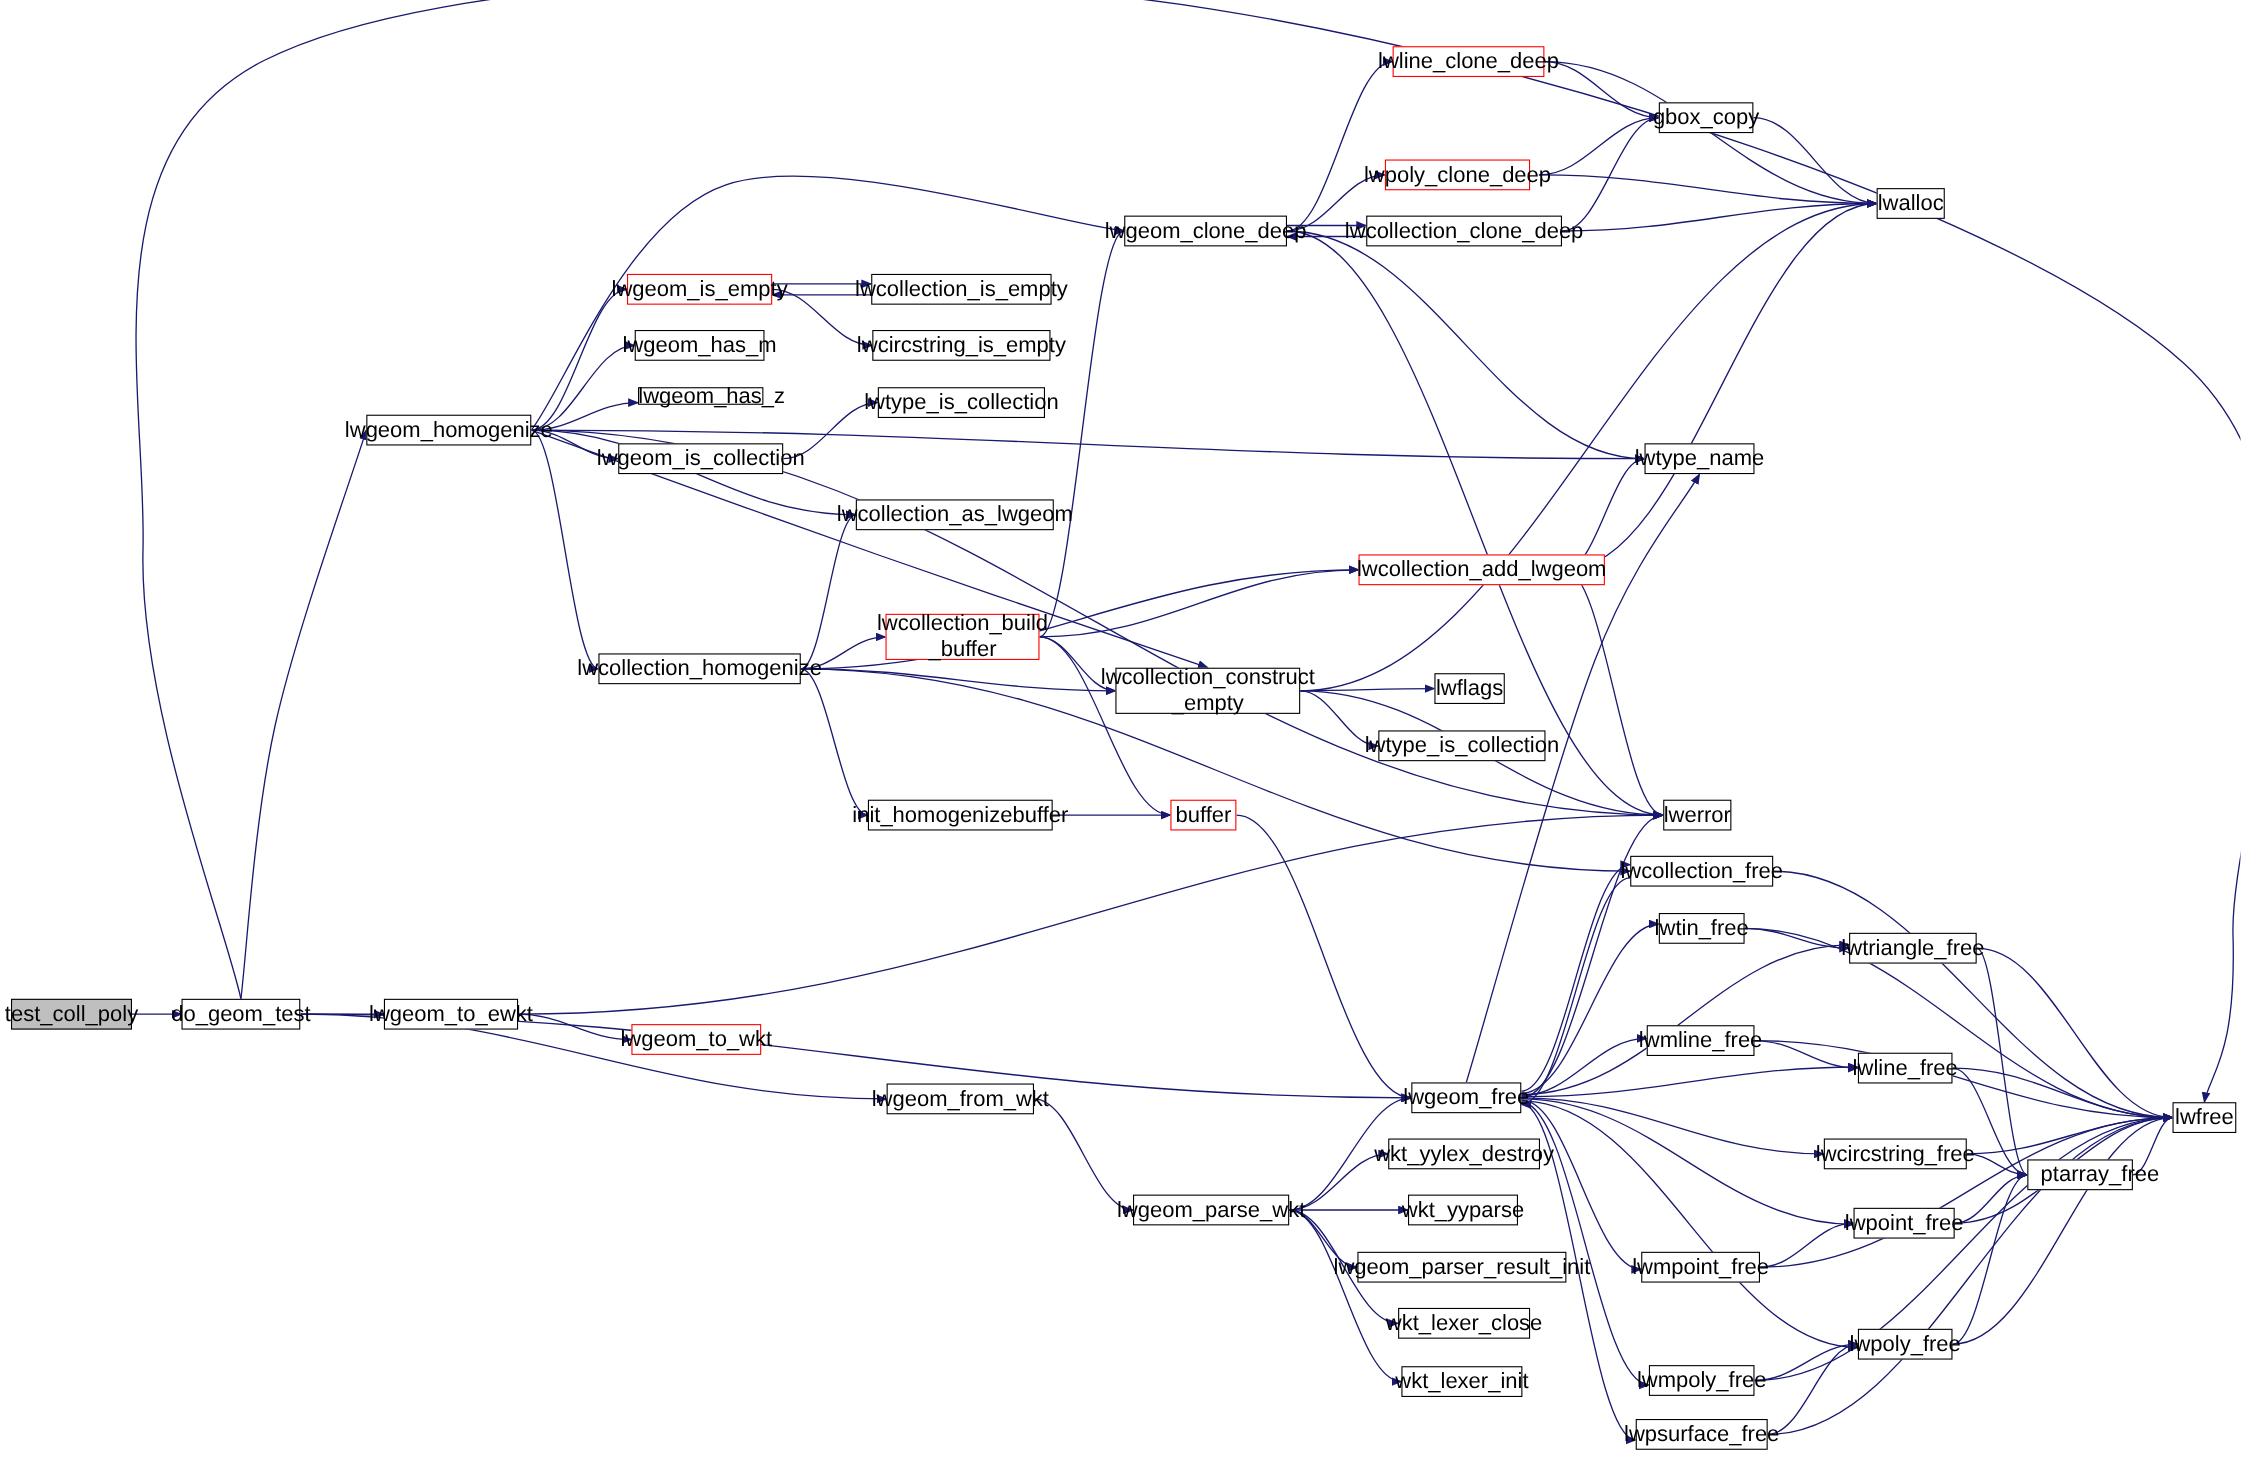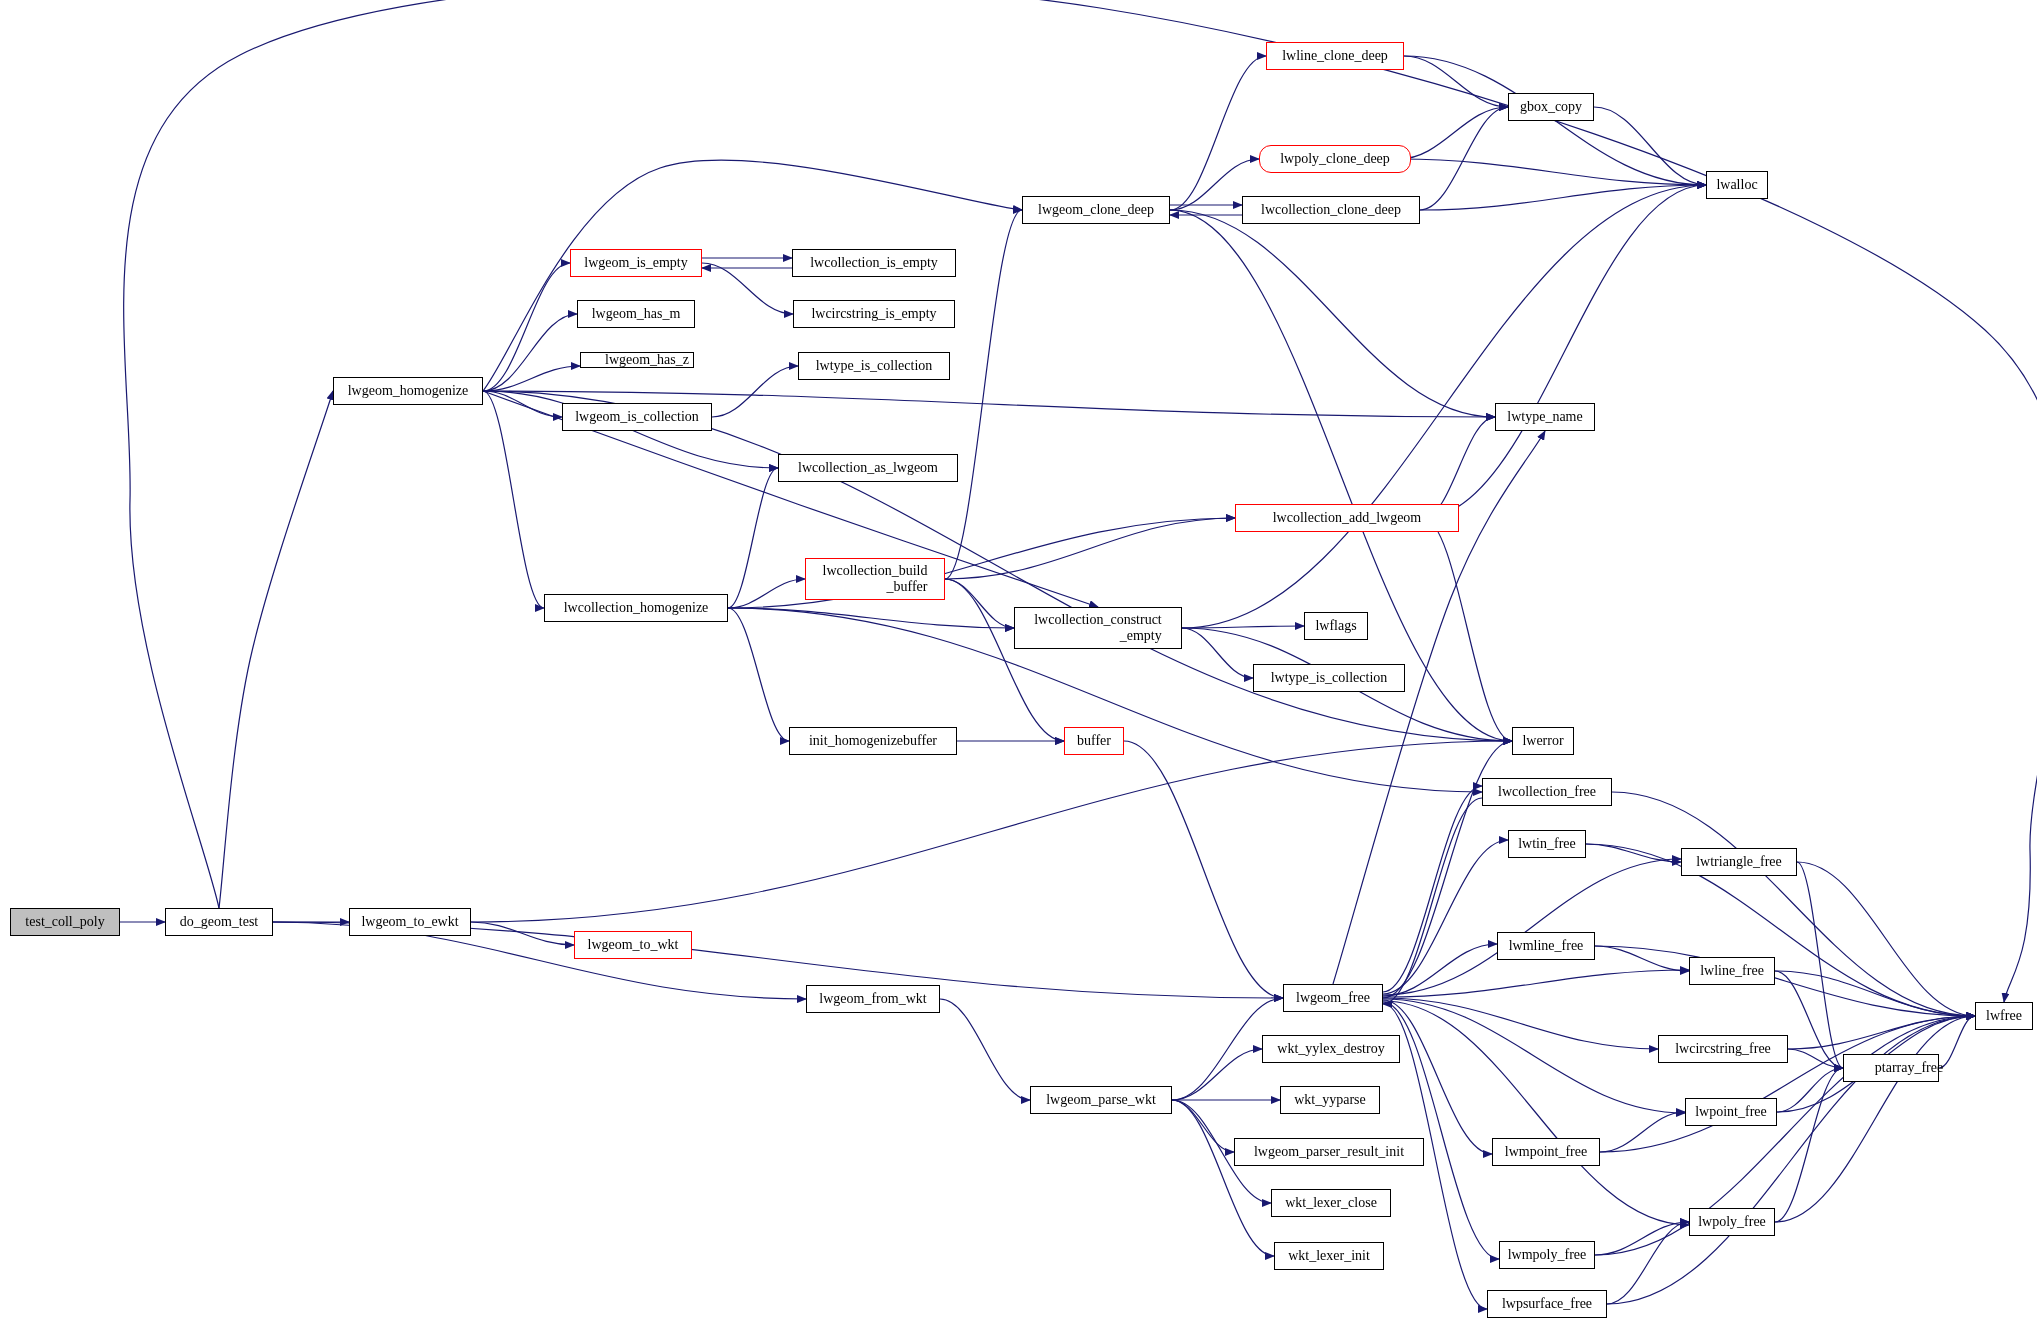--- a/index.html
+++ b/index.html
@@ -14,26 +14,25 @@
   .arrowhead { fill: var(--edge-color, #191970); }
   .node {
     position: absolute;
     box-sizing: border-box;
     background: var(--node-fill, #ffffff);
     border: 1px solid var(--node-border, #000000);
     color: var(--text-color, #000000);
     display: flex;
     align-items: center;
     justify-content: center;
-    text-align: right;
-    font-size: 14px;
+    text-align: center;
+    font-size: 20px;
     line-height: 1.15;
     white-space: pre-line;
     cursor: pointer;
-    font-family: Liberation Serif, serif;
   }
   .node.red { border-color: var(--node-border-highlight, #ff0000); }
   .node.start { background: var(--start-node-fill, #bfbfbf); cursor: default; }
 </style>
 </head>
 <body>
 
 <div id="canvas" style="width: 2037px; height: 1326px; background: rgb(255, 255, 255);">
   <svg id="edge-layer" xmlns="http://www.w3.org/2000/svg" width="2037" height="1326" viewBox="0 0 2037 1326">
     <defs>
@@ -160,21 +159,21 @@
 _buffer</div>
     <div class="node plain" style="left: 1014px; top: 607px; width: 168px; height: 42px;">lwcollection_construct
 _empty</div>
     <div class="node red" style="left: 1235px; top: 504px; width: 224px; height: 28px;">lwcollection_add_lwgeom</div>
     <div class="node plain" style="left: 1304px; top: 612px; width: 64px; height: 28px;">lwflags</div>
     <div class="node plain" style="left: 1253px; top: 664px; width: 152px; height: 28px;">lwtype_is_collection</div>
     <div class="node plain" style="left: 789px; top: 727px; width: 168px; height: 28px;">init_homogenizebuffer</div>
     <div class="node red" style="left: 1064px; top: 727px; width: 60px; height: 28px;">buffer</div>
     <div class="node plain" style="left: 1022px; top: 196px; width: 148px; height: 28px;">lwgeom_clone_deep</div>
     <div class="node red" style="left: 1266px; top: 42px; width: 138px; height: 28px;">lwline_clone_deep</div>
-    <div class="node red" style="left: 1259px; top: 145px; width: 152px; height: 28px; border-radius: 12px;">lwpoly_clone_deep</div>
+    <div class="node red" style="left: 1259px; top: 145px; width: 132px; height: 28px;">lwpoly_clone_deep</div>
     <div class="node plain" style="left: 1242px; top: 196px; width: 178px; height: 28px;">lwcollection_clone_deep</div>
     <div class="node plain" style="left: 1508px; top: 93px; width: 86px; height: 28px;">gbox_copy</div>
     <div class="node plain" style="left: 1706px; top: 171px; width: 62px; height: 28px;">lwalloc</div>
     <div class="node plain" style="left: 1495px; top: 403px; width: 100px; height: 28px;">lwtype_name</div>
     <div class="node plain" style="left: 1512px; top: 727px; width: 62px; height: 28px;">lwerror</div>
     <div class="node plain" style="left: 1030px; top: 1086px; width: 142px; height: 28px;">lwgeom_parse_wkt</div>
     <div class="node plain" style="left: 1262px; top: 1035px; width: 138px; height: 28px;">wkt_yylex_destroy</div>
     <div class="node plain" style="left: 1280px; top: 1086px; width: 100px; height: 28px;">wkt_yyparse</div>
     <div class="node plain" style="left: 1234px; top: 1138px; width: 190px; height: 28px;">lwgeom_parser_result_init</div>
     <div class="node plain" style="left: 1271px; top: 1189px; width: 120px; height: 28px;">wkt_lexer_close</div>

